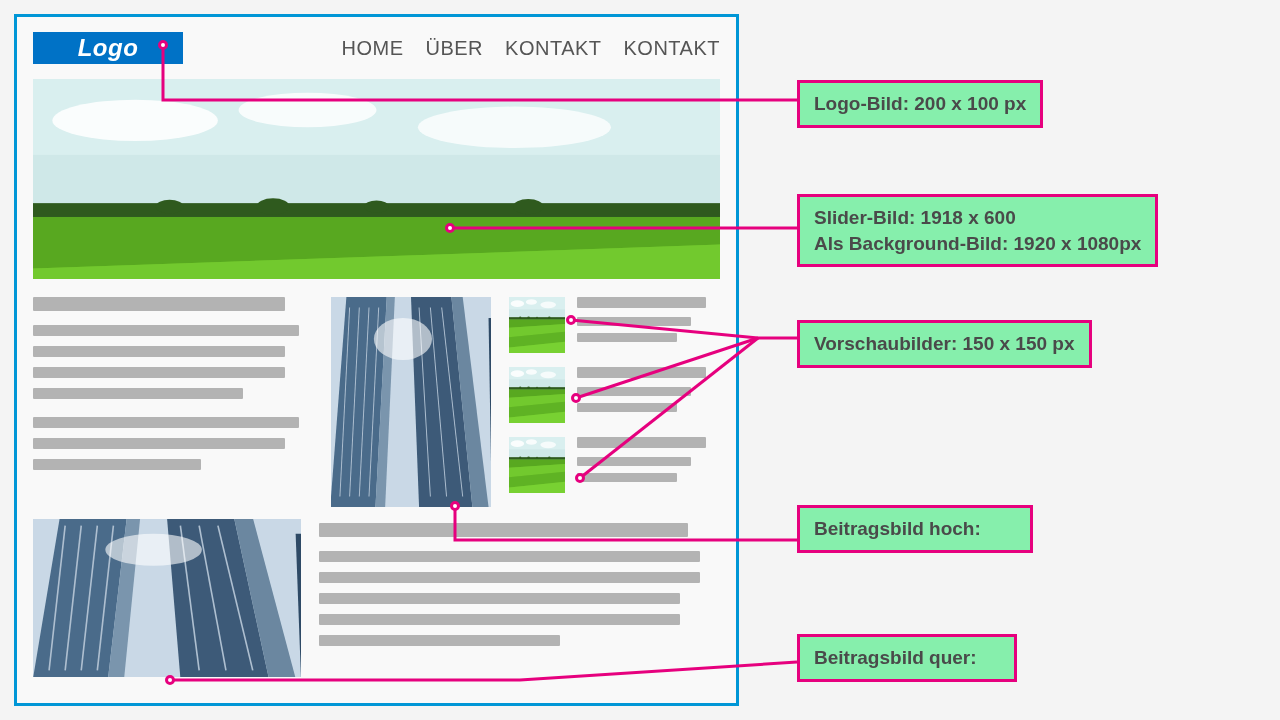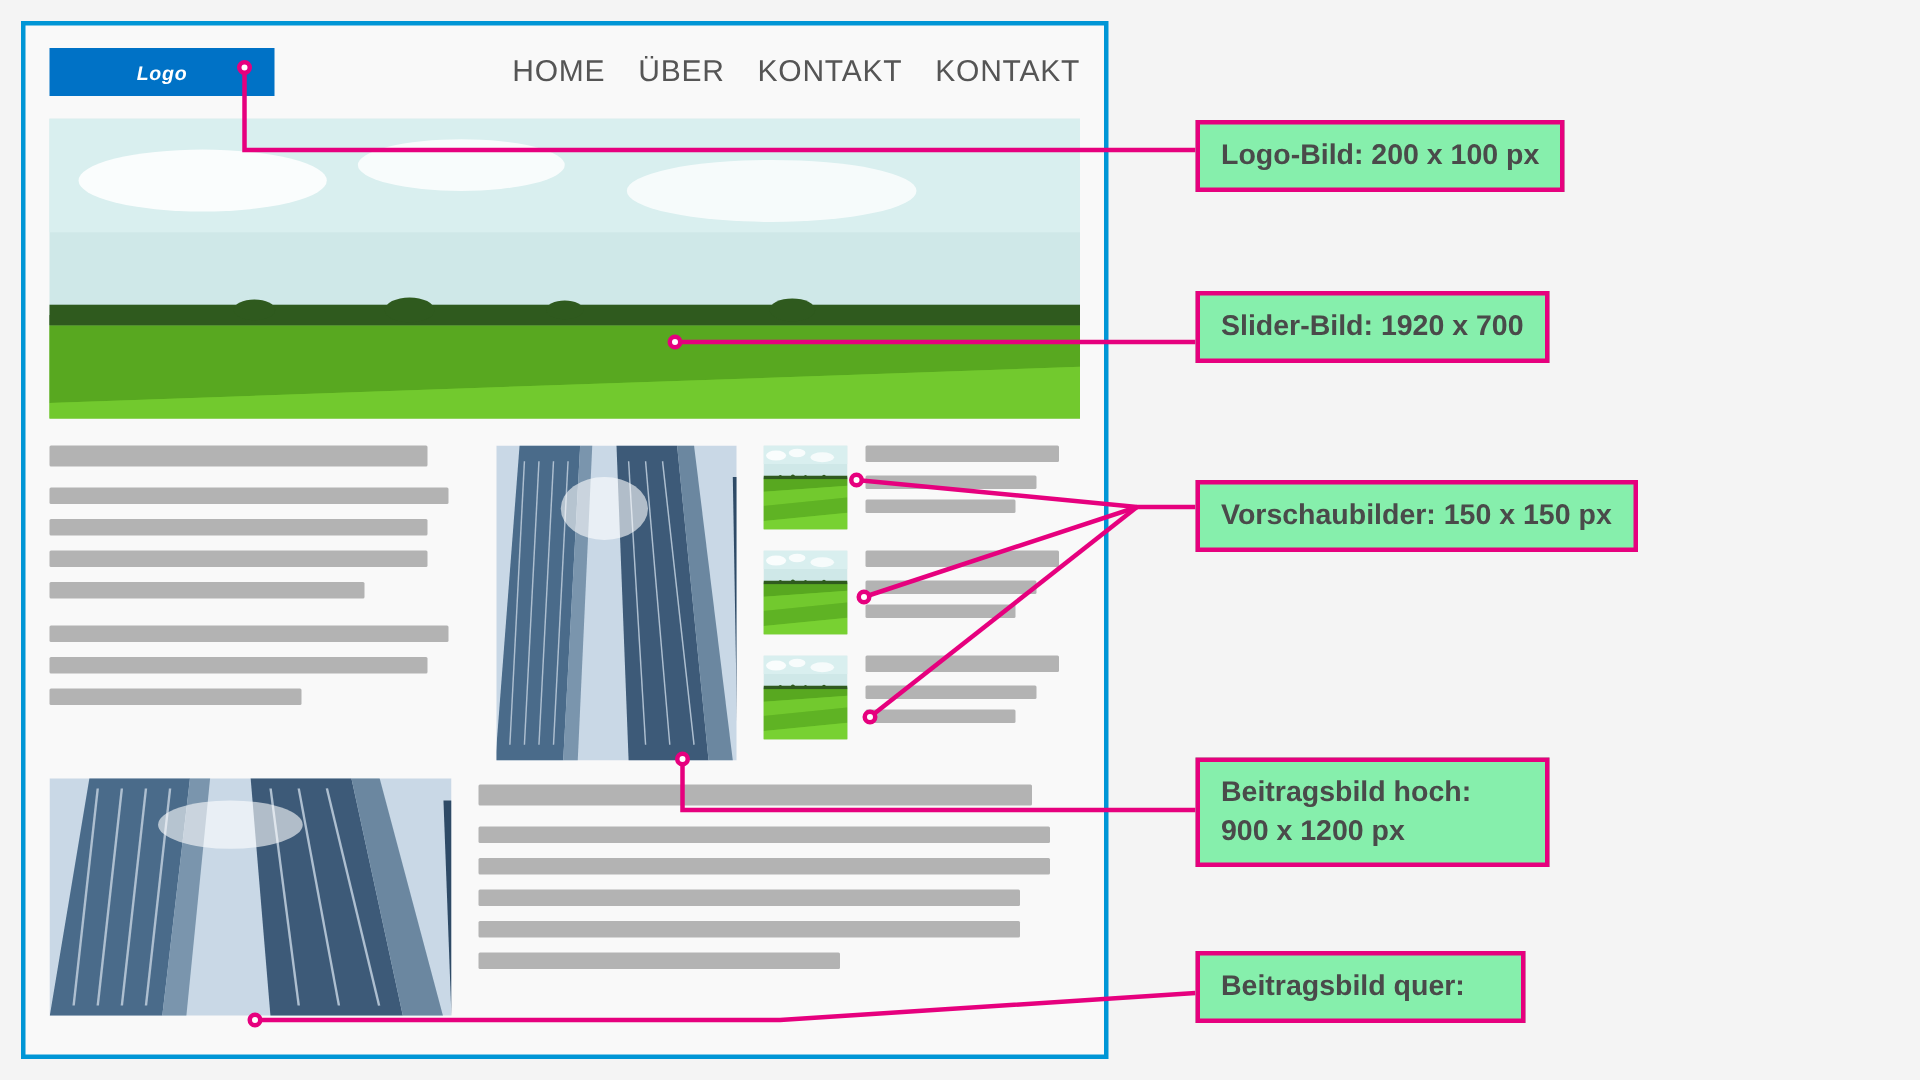--- a/index.html
+++ b/index.html
@@ -28,21 +28,21 @@
     justify-content: space-between;
     height: 38px;
   }
   .logo {
     width: 150px;
     height: 32px;
     background: #0072c6;
     color: #fff;
     font-style: italic;
     font-weight: 600;
-    font-size: 13px;
+    font-size: 24px;
     display: flex;
     align-items: center;
     justify-content: center;
     letter-spacing: 0.5px;
   }
   .nav { display: flex; gap: 22px; margin-left: 39px; }
   .nav a {
     color: #555;
     font-size: 20px;
     letter-spacing: 0.5px;
@@ -280,24 +280,24 @@
 <div class="dot" style="left:571px; top:320px;"></div>
 <div class="dot" style="left:576px; top:398px;"></div>
 <div class="dot" style="left:580px; top:478px;"></div>
 <div class="dot" style="left:455px; top:506px;"></div>
 <div class="dot" style="left:170px; top:680px;"></div>
 
 <div class="callout callout-1">
   <span>Logo-Bild: 200 x 100 px</span>
 </div>
 <div class="callout callout-2">
-  <div>Slider-Bild: 1920 x 700</div>
+  <div>Slider-Bild: 1918 x 600</div>
+  <div>Als Background-Bild: 1920 x 1080px</div>
 </div>
 <div class="callout callout-3">
   <span>Vorschaubilder: 150 x 150 px</span>
 </div>
 <div class="callout callout-4">
   <div>Beitragsbild hoch:</div>
-  <div>900 x 1200 px</div>
 </div>
 <div class="callout callout-5">
   <div>Beitragsbild quer:</div>
 </div>
 
 </body></html>

